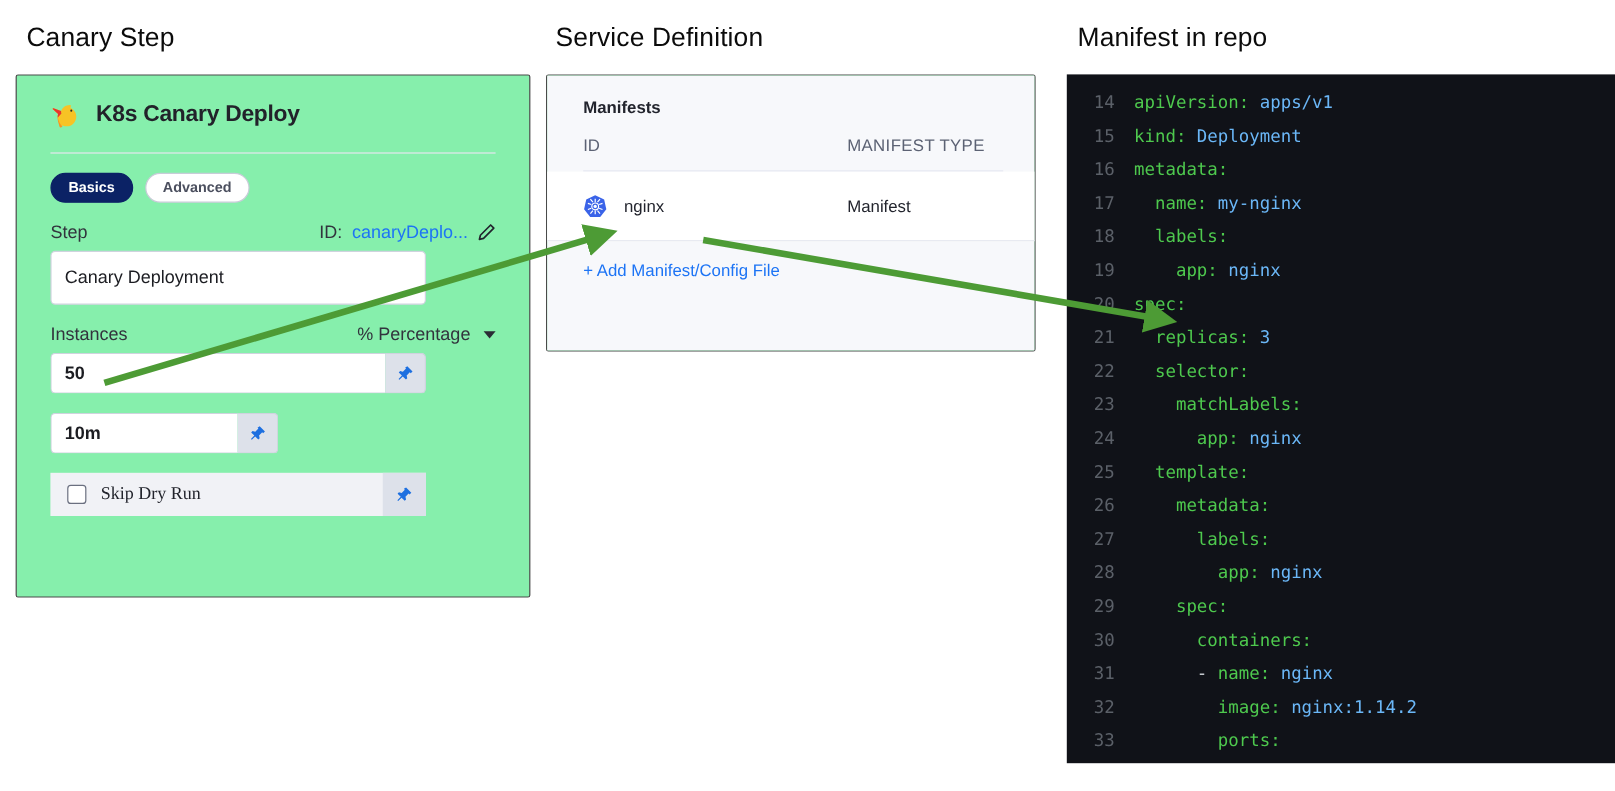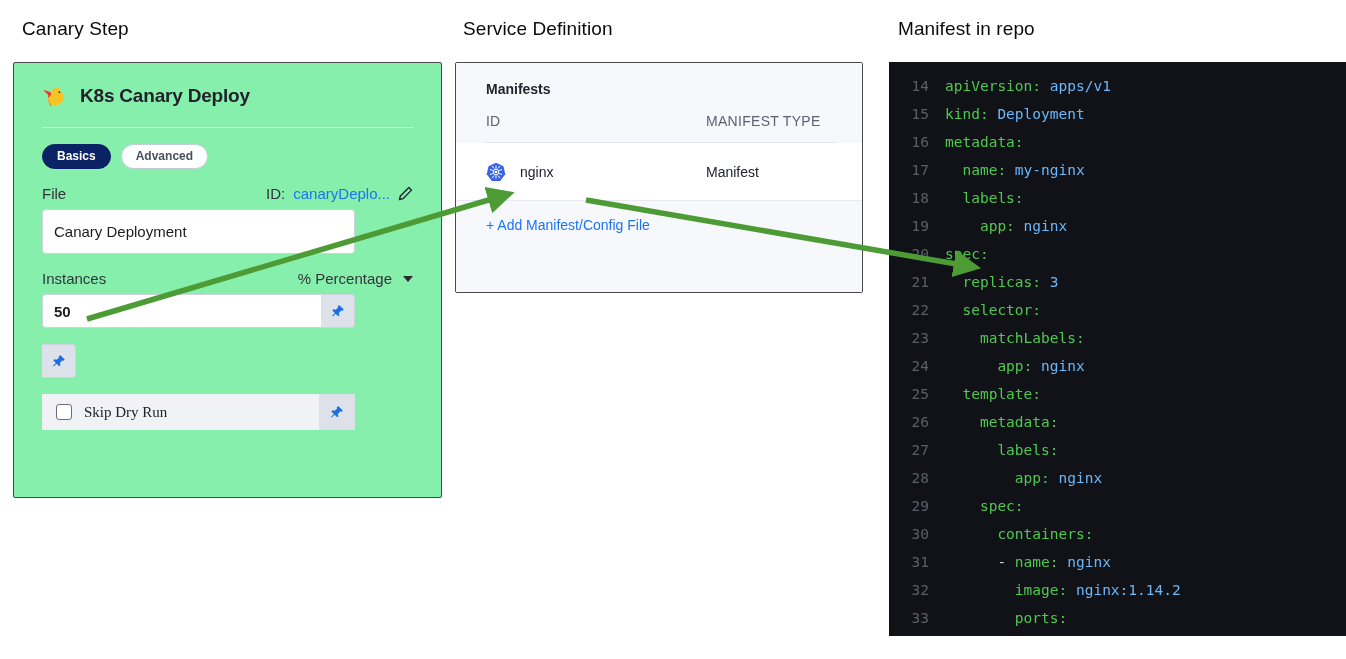--- a/index.html
+++ b/index.html
@@ -15,21 +15,21 @@
     position: relative;
     width: 1346px;
     height: 659px;
     background: #ffffff;
     overflow: hidden;
   }
 
   
   .section-heading {
     position: absolute;
-    font-size: 19px;
+    font-size: 22px;
     font-weight: 400;
     color: #0b0b0b;
     letter-spacing: 0.1px;
     white-space: nowrap;
   }
   #heading-canary { left: 22px;  top: 18px; }
   #heading-service { left: 463px; top: 18px; }
   #heading-manifest { left: 898px; top: 18px; }
 
   
@@ -346,21 +346,21 @@
       </div>
 
       <div class="divider"></div>
 
       <div class="pill-row">
         <div class="pill pill-active">Basics</div>
         <div class="pill pill-idle">Advanced</div>
       </div>
 
       <div class="field-label-row">
-        <span class="field-label">File</span>
+        <span class="field-label">Step</span>
         <span class="id-block">
           <span>ID:</span>
           <span class="id-value">canaryDeplo...</span>
           <svg class="pencil-icon" viewBox="0 0 16 16">
             <path d="M11.6 1.6 14.4 4.4 5.3 13.5 1.6 14.4 2.5 10.7z" fill="none" stroke="#22242d" stroke-width="1.5" stroke-linejoin="round"></path>
           </svg>
         </span>
       </div>
       <div class="text-input">Canary Deployment</div>
 
@@ -374,20 +374,21 @@
       <div class="input-with-pin">
         <div class="box" style="width:279px">50</div>
         <div class="pin-btn">
           <svg class="pin-icon" viewBox="0 0 16 16">
             <path d="M9.6 1.4 14.6 6.4 12.9 8.1 12 7.2 9 10.2l.6 2.6-1.3 1.3-3-3-3.2 3.2-.8-.8 3.2-3.2-3-3L2.8 6l2.6.6 3-3-.9-.9z" fill="#1d6fe0"></path>
           </svg>
         </div>
       </div>
 
       <div class="input-with-pin">
+        <div class="box" style="width:156px">10m</div>
         <div class="pin-btn">
           <svg class="pin-icon" viewBox="0 0 16 16">
             <path d="M9.6 1.4 14.6 6.4 12.9 8.1 12 7.2 9 10.2l.6 2.6-1.3 1.3-3-3-3.2 3.2-.8-.8 3.2-3.2-3-3L2.8 6l2.6.6 3-3-.9-.9z" fill="#1d6fe0"></path>
           </svg>
         </div>
       </div>
 
       <div class="checkbox-row">
         <span class="checkbox"></span>
         <span class="checkbox-label">Skip Dry Run</span>

